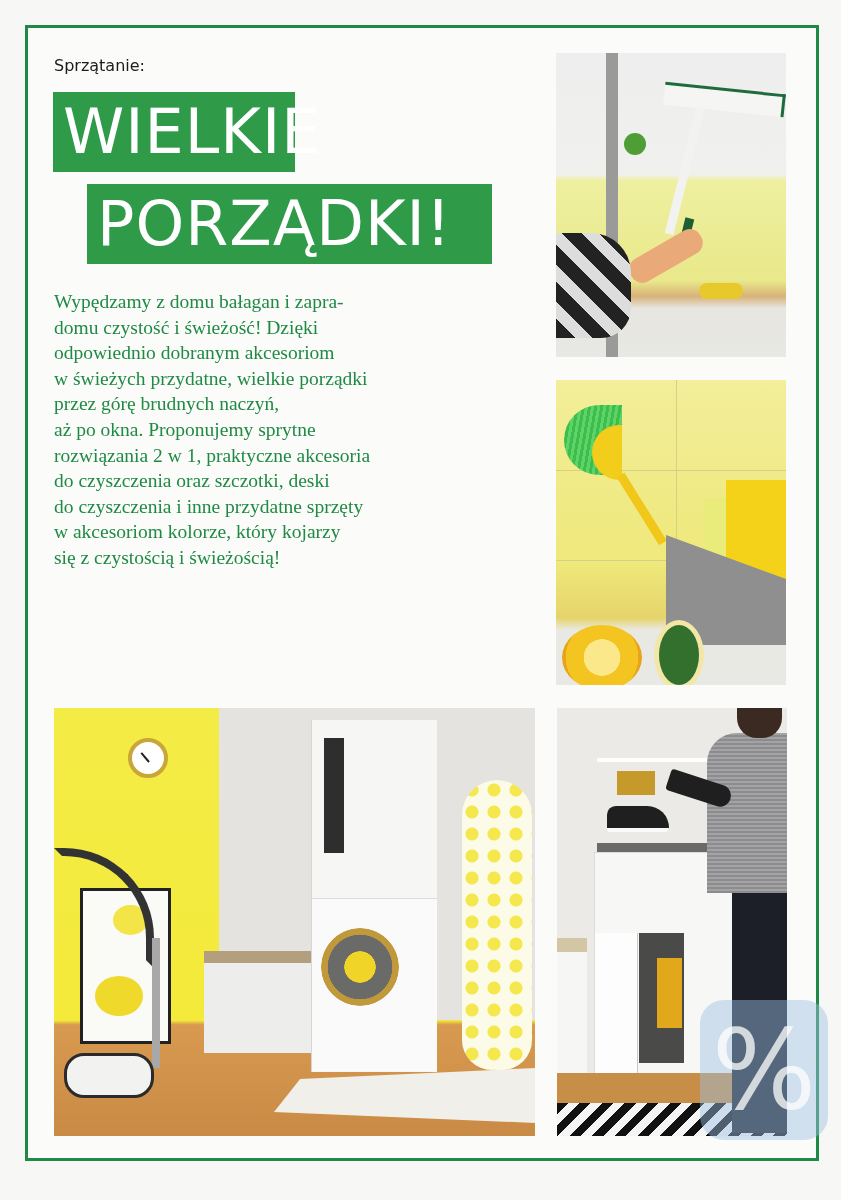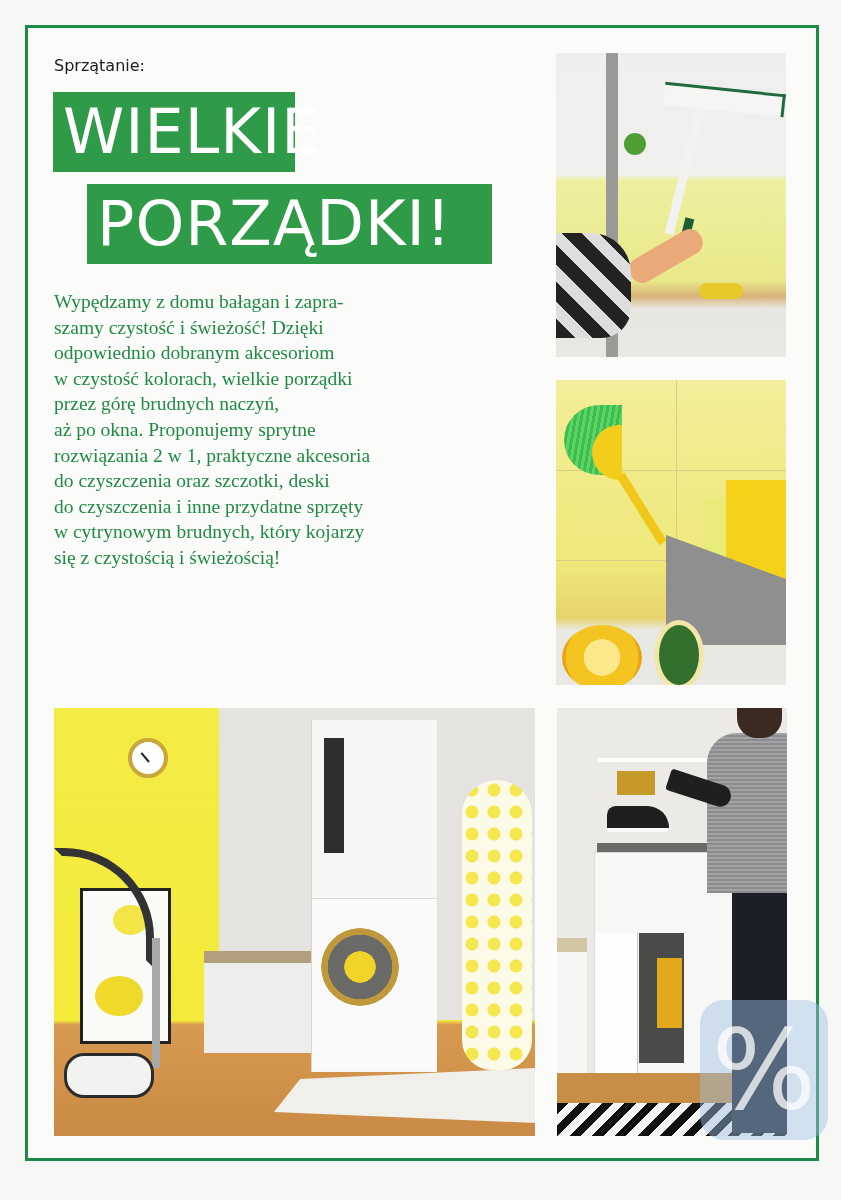--- a/index.html
+++ b/index.html
@@ -103,29 +103,29 @@
 
 <div class="frame"></div>
 
 <div class="kicker">Sprzątanie:</div>
 
 <div class="banner b1">WIELKIE</div>
 <div class="banner b2">PORZĄDKI!</div>
 
 <p class="body-text">
   <span>Wypędzamy z domu bałagan i zapra-</span>
-  <span>szamy czystość i świeżość! Dzięki</span>
+  <span>domu czystość i świeżość! Dzięki</span>
   <span>odpowiednio dobranym akcesoriom</span>
-  <span>w czystość kolorach, wielkie porządki</span>
+  <span>w świeżych przydatne, wielkie porządki</span>
   <span>przez górę brudnych naczyń,</span>
   <span>aż po okna. Proponujemy sprytne</span>
   <span>rozwiązania 2 w 1, praktyczne akcesoria</span>
   <span>do czyszczenia oraz szczotki, deski</span>
   <span>do czyszczenia i inne przydatne sprzęty</span>
-  <span>w cytrynowym brudnych, który kojarzy</span>
+  <span>w akcesoriom kolorze, który kojarzy</span>
   <span>się z czystością i świeżością!</span>
 </p>
 
 <div class="photo p1" title="hand cleaning window with squeegee">
   <div class="pole"></div>
   <div class="plant"></div>
   <div class="lemons"></div>
   <div class="handle"></div>
   <div class="blade"></div>
   <div class="grip"></div>

